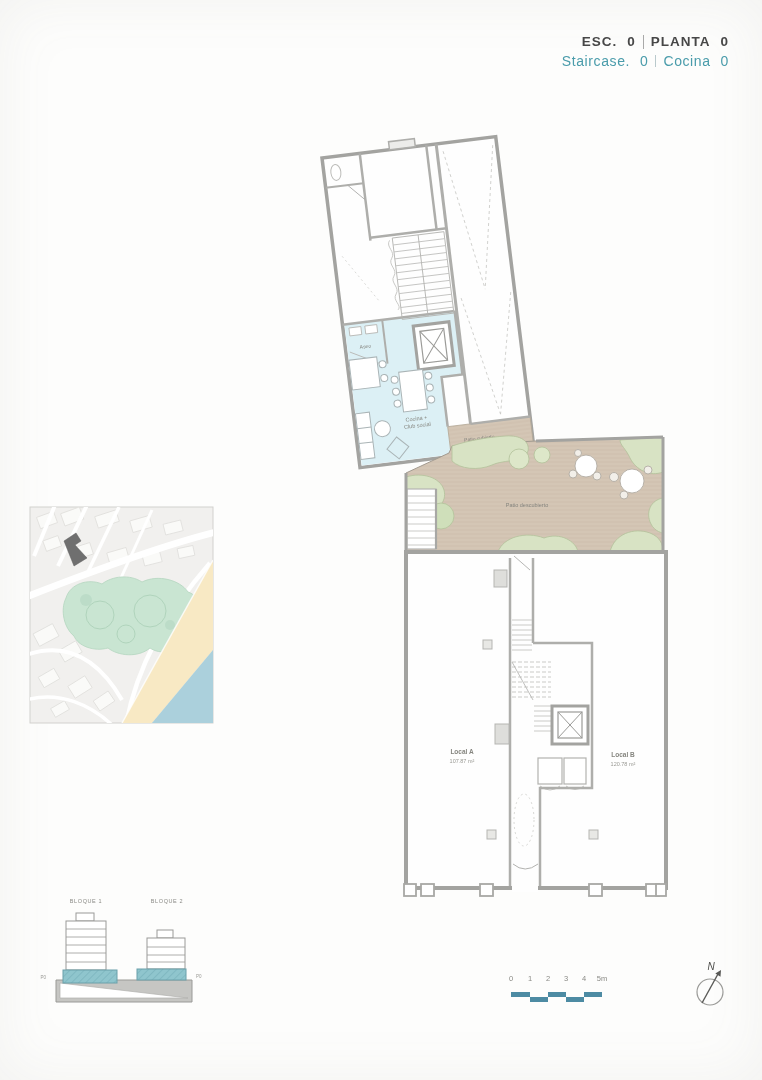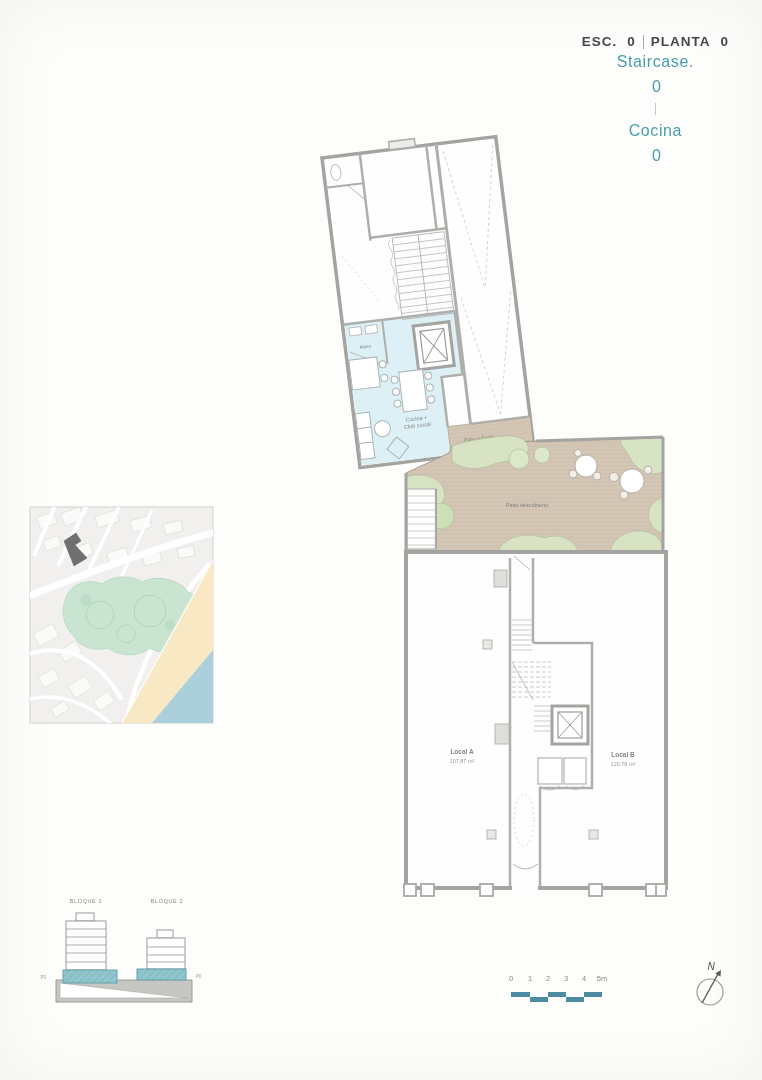--- a/index.html
+++ b/index.html
@@ -4,21 +4,21 @@
 <style>
   html,body{margin:0;padding:0;background:#ffffff;}
   .page{
     position:relative;width:762px;height:1080px;background:#fdfdfc;overflow:hidden;
     font-family:"Liberation Sans", sans-serif;
     box-shadow:inset 0 0 60px rgba(120,115,105,0.08);
   }
   .header{position:absolute;top:34px;right:33px;text-align:right;}
   .h-line{display:flex;justify-content:flex-end;align-items:center;gap:7px;}
   .h-line1{font-size:13.5px;font-weight:700;color:#474747;letter-spacing:1px;margin-bottom:4px;}
-  .h-line2{font-size:16px;font-weight:400;color:#4a9cab;letter-spacing:0.6px;flex-direction:column;}
+  .h-line2{font-size:14px;font-weight:400;color:#4a9cab;letter-spacing:0.6px;}
   .h-val{margin-left:3px;}
   .vbar1{width:1px;height:14px;background:#a9a9a9;}
   .vbar2{width:1px;height:12px;background:#b9c9cc;}
   svg text{font-family:"Liberation Sans", sans-serif;}
   .plan-label{fill:#85857f;}
   .area-label{fill:#9a9a94;}
 </style>
 </head>
 <body>
 

